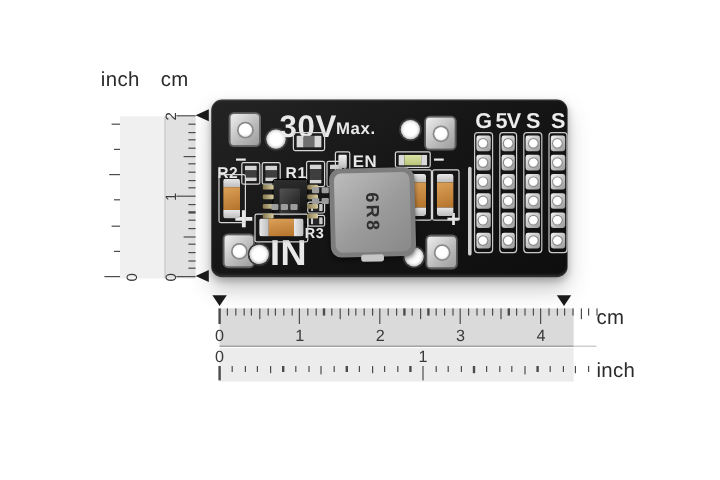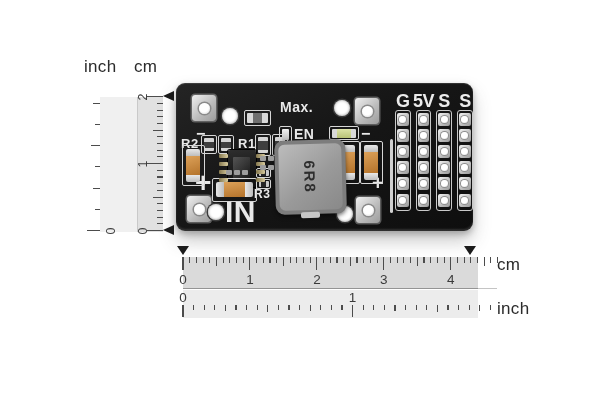--- a/index.html
+++ b/index.html
@@ -93,20 +93,21 @@
         <div class="mhole"></div>
       </div>
     <div class="mpad" style="left:180px;top:114px;">
         <div class="mhole"></div>
       </div>
     <div class="rhole" style="left:46px;top:25px;"></div>
     <div class="rhole" style="left:158px;top:17px;"></div>
     <div class="rhole" style="left:32px;top:121px;"></div>
     <div class="rhole" style="left:161px;top:123px;"></div>
 
+    <span class="silk" style="left:57px;top:9px;font-size:26px;">30V</span>
     <span class="silk" style="left:104px;top:17px;font-size:14px;">Max.</span>
     <span class="silk" style="left:20px;top:43px;font-size:16px;">−</span>
     <span class="silk" style="left:5px;top:54px;font-size:13px;">R2</span>
     <span class="silk" style="left:62px;top:54px;font-size:13px;">R1</span>
     <span class="silk" style="left:118px;top:44px;font-size:14px;">EN</span>
     <span class="silk" style="left:185px;top:43px;font-size:16px;">−</span>
     <span class="silk" style="left:19px;top:86px;font-size:28px;">+</span>
     <span class="silk" style="left:196px;top:90px;font-size:20px;">+</span>
     <span class="silk" style="left:78px;top:105px;font-size:12px;">R3</span>
     <span class="silk" style="left:49px;top:114px;font-size:30px;">IN</span>

